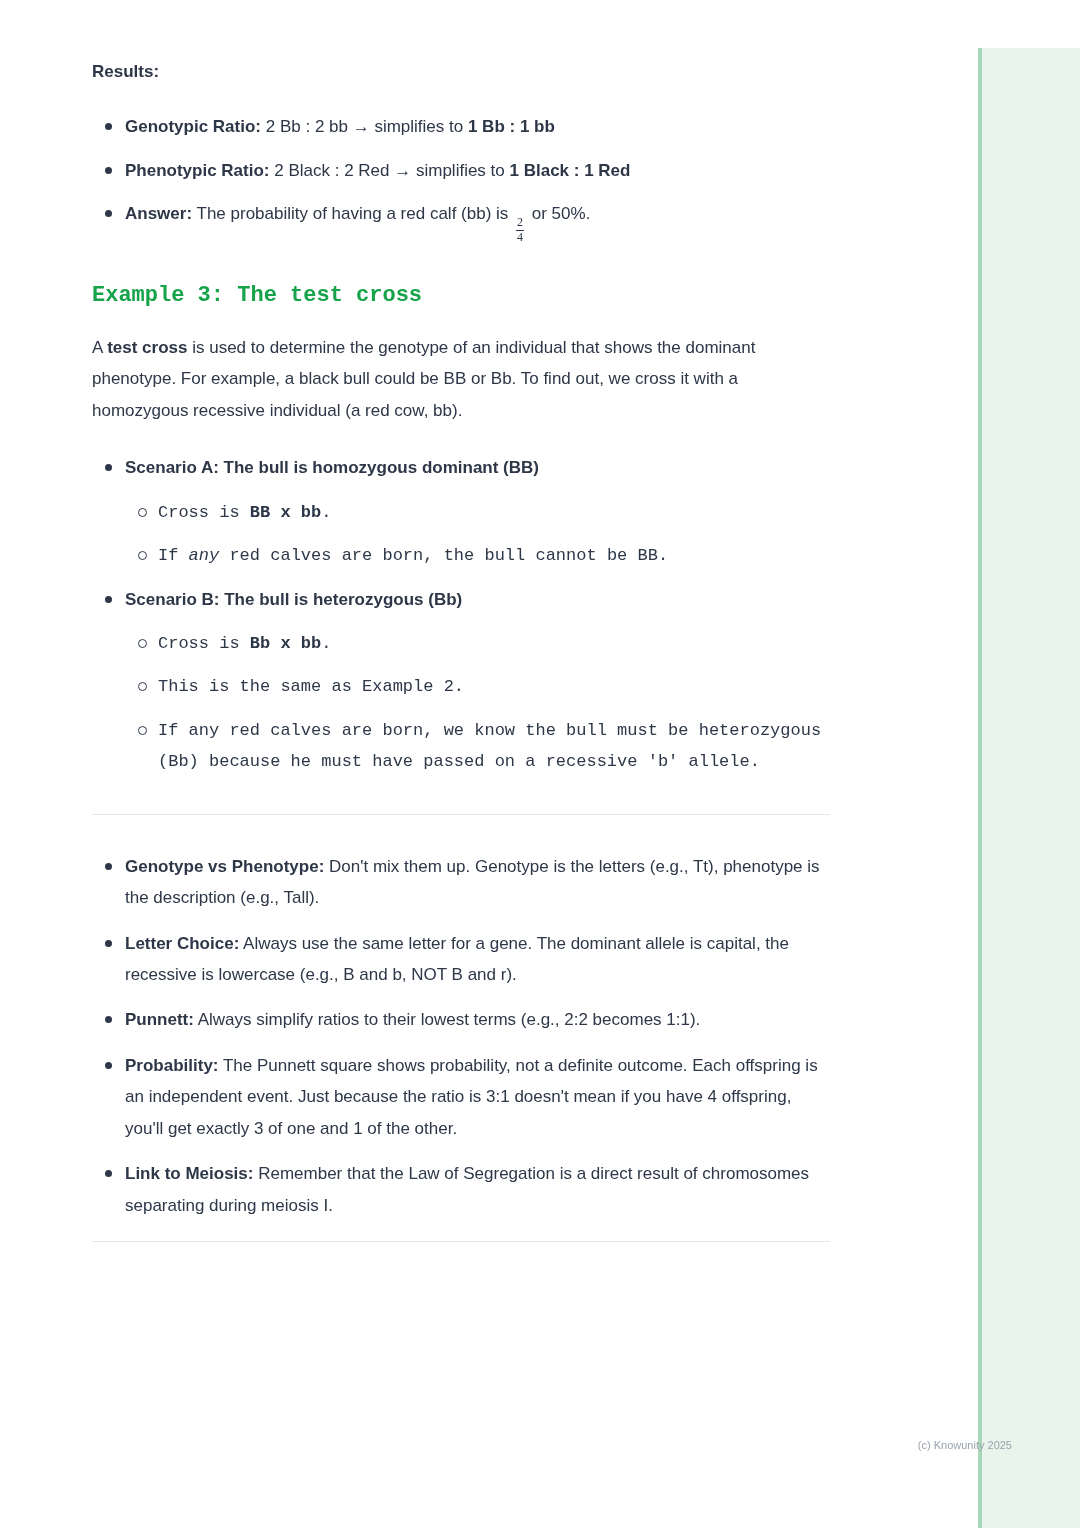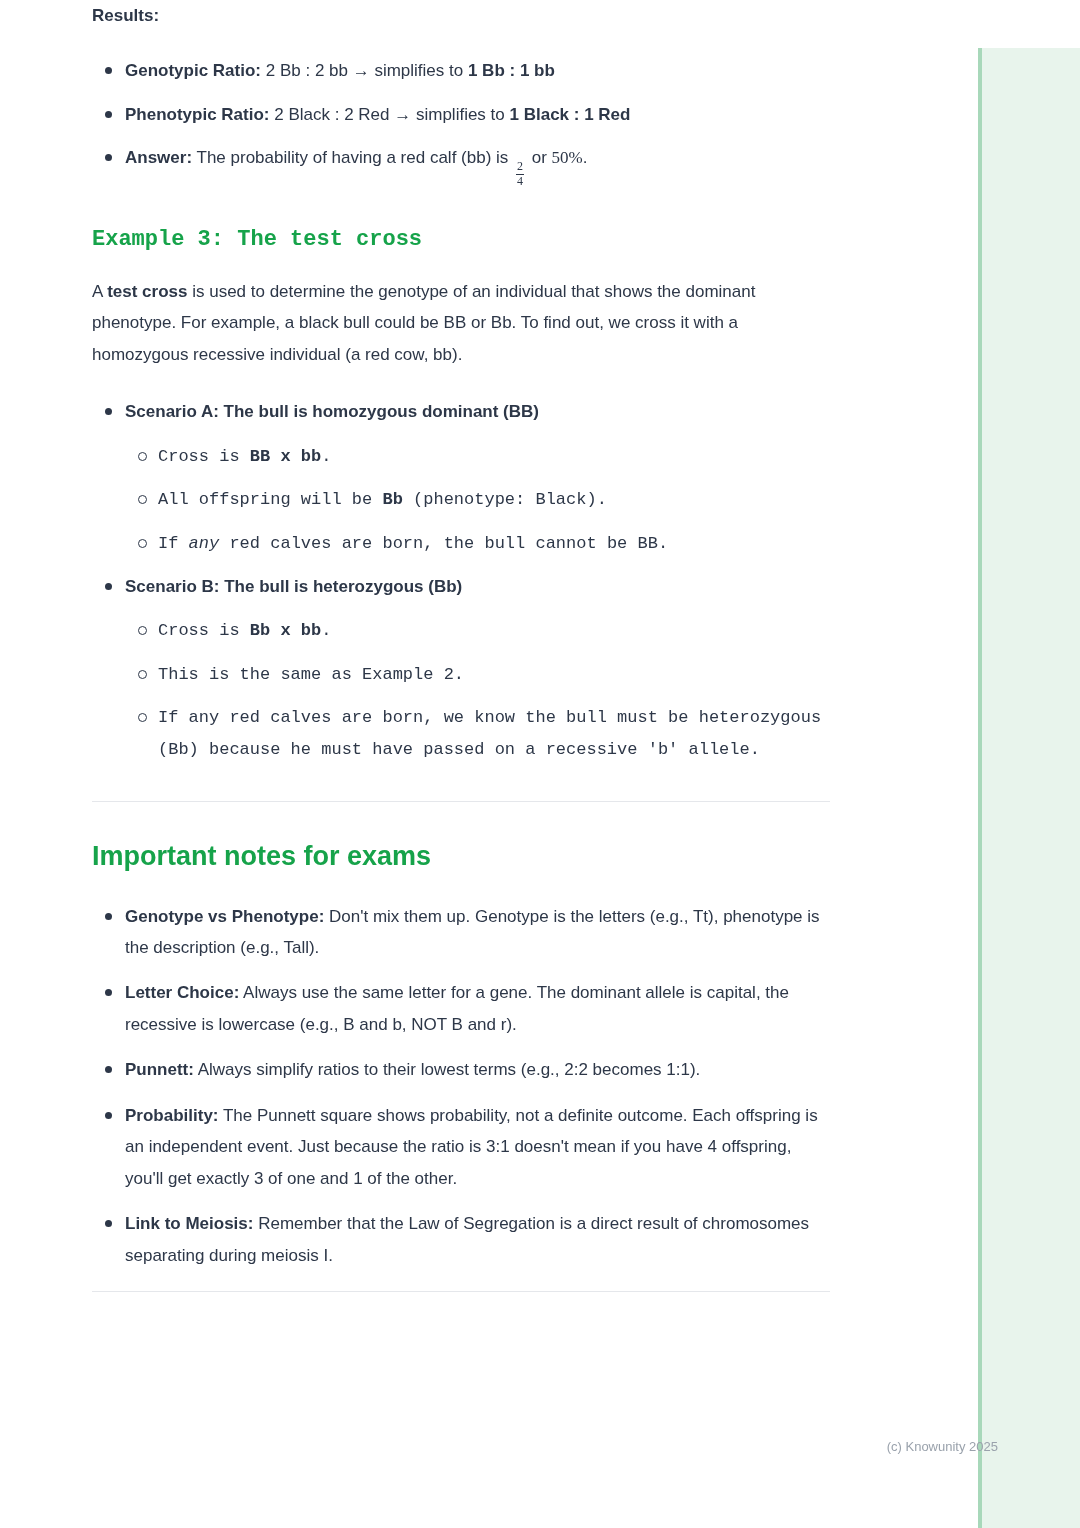--- a/index.html
+++ b/index.html
@@ -7,24 +7,24 @@
   body{
     width:1080px;height:1528px;position:relative;overflow:hidden;
     font-family:"Liberation Sans","DejaVu Sans",sans-serif;
     font-size:17px;line-height:1.85;color:var(--text,#2d3748);
   }
   .green-strip{
     position:absolute;top:48px;right:0;bottom:0;width:102px;
     background:var(--strip-bg,#e8f4ec);
     border-left:4px solid var(--strip-border,#a8d8ba);
   }
-  .content{position:absolute;left:92px;top:0;width:738px;}
+  .content{position:absolute;left:92px;top:0;width:738px;padding-top:56px;}
   .b{font-weight:700;}
   .i{font-style:italic;}
-  .serif{font-family:Liberation Serif, serif;}
+  .serif{font-family:Liberation Sans, sans-serif;}
   h3.plain-bold{font-size:17px;font-weight:700;line-height:1.85;margin:0 0 24px 0;}
   h2.h-green{color:var(--accent-green,#16a34a);font-size:22px;font-weight:700;line-height:1.5;margin:34px 0 20px 0;font-family:Liberation Mono, monospace;}
   h1.h-green-big{color:var(--accent-green,#16a34a);font-size:27px;font-weight:700;line-height:1.35;margin:0 0 26px 0;}
   p.body-par{margin:0;}
   ul{list-style:none;}
   ul.l1{padding-left:33px;margin-top:26px;margin-bottom:0;}
   ul.l1.tight{margin-top:0;}
   ul.l1 > li{position:relative;margin-bottom:12px;}
   ul.l1.notes > li{margin-bottom:14px;}
   ul.l1 > li::before{
@@ -40,22 +40,22 @@
   hr.divider{border:none;border-top:1px solid var(--divider,#e5e7eb);margin:36px 0;width:100%;}
   hr.divider.bottom{margin-top:20px;margin-bottom:0;}
   .frac{
     display:inline-flex;flex-direction:column;align-items:center;
     font-family:"Liberation Serif","DejaVu Serif",serif;
     font-size:12px;line-height:1.15;vertical-align:-7px;margin:0 3px;color:inherit;
   }
   .fnum{border-bottom:1px solid currentColor;padding:0 1px;}
   .fden{padding:0 1px;}
   .footer{
-    position:absolute;top:1438px;right:82px;
-    font-size:13px;line-height:1.4;color:var(--footer-text,#9aa2ac);
+    position:absolute;top:1438px;right:68px;
+    font-size:11px;line-height:1.4;color:var(--footer-text,#9aa2ac);
   }
 </style>
 </head>
 <body>
 
 <div class="green-strip"></div>
 
 <main class="content">
 
   <h3 class="plain-bold">Results:</h3>
@@ -80,23 +80,20 @@
   <p class="body-par"><span>A </span><span class="b">test cross</span><span> is used to determine the genotype of an individual that shows the dominant phenotype. For example, a black bull could be BB or Bb. To find out, we cross it with a homozygous recessive individual (a red cow, bb).</span></p>
 
   <ul class="l1">
     <li>
       <span><span class="b">Scenario A: The bull is homozygous dominant (BB)</span></span>
       <ul class="l2">
         <li>
           <span><span>Cross is </span><span class="b">BB x bb</span><span>.</span></span>
         </li>
         <li>
-          <span><span>All offspring will be </span><span class="b">Bb</span><span> (phenotype: Black).</span></span>
-        </li>
-        <li>
           <span><span>If </span><span class="i">any</span><span> red calves are born, the bull cannot be BB.</span></span>
         </li>
       </ul>
     </li>
     <li>
       <span><span class="b">Scenario B: The bull is heterozygous (Bb)</span></span>
       <ul class="l2">
         <li>
           <span><span>Cross is </span><span class="b">Bb x bb</span><span>.</span></span>
         </li>
@@ -105,21 +102,20 @@
         </li>
         <li>
           <span><span>If any red calves are born, we know the bull must be heterozygous (Bb) because he must have passed on a recessive 'b' allele.</span></span>
         </li>
       </ul>
     </li>
   </ul>
 
   <hr class="divider">
 
-  <h1 class="h-green-big">Important notes for exams</h1>
 
   <ul class="l1 tight notes">
     <li>
       <span><span class="b">Genotype vs Phenotype:</span><span> Don't mix them up. Genotype is the letters (e.g., Tt), phenotype is the description (e.g., Tall).</span></span>
     </li>
     <li>
       <span><span class="b">Letter Choice:</span><span> Always use the same letter for a gene. The dominant allele is capital, the recessive is lowercase (e.g., B and b, NOT B and r).</span></span>
     </li>
     <li>
       <span><span class="b">Punnett:</span><span> Always simplify ratios to their lowest terms (e.g., 2:2 becomes 1:1).</span></span>

